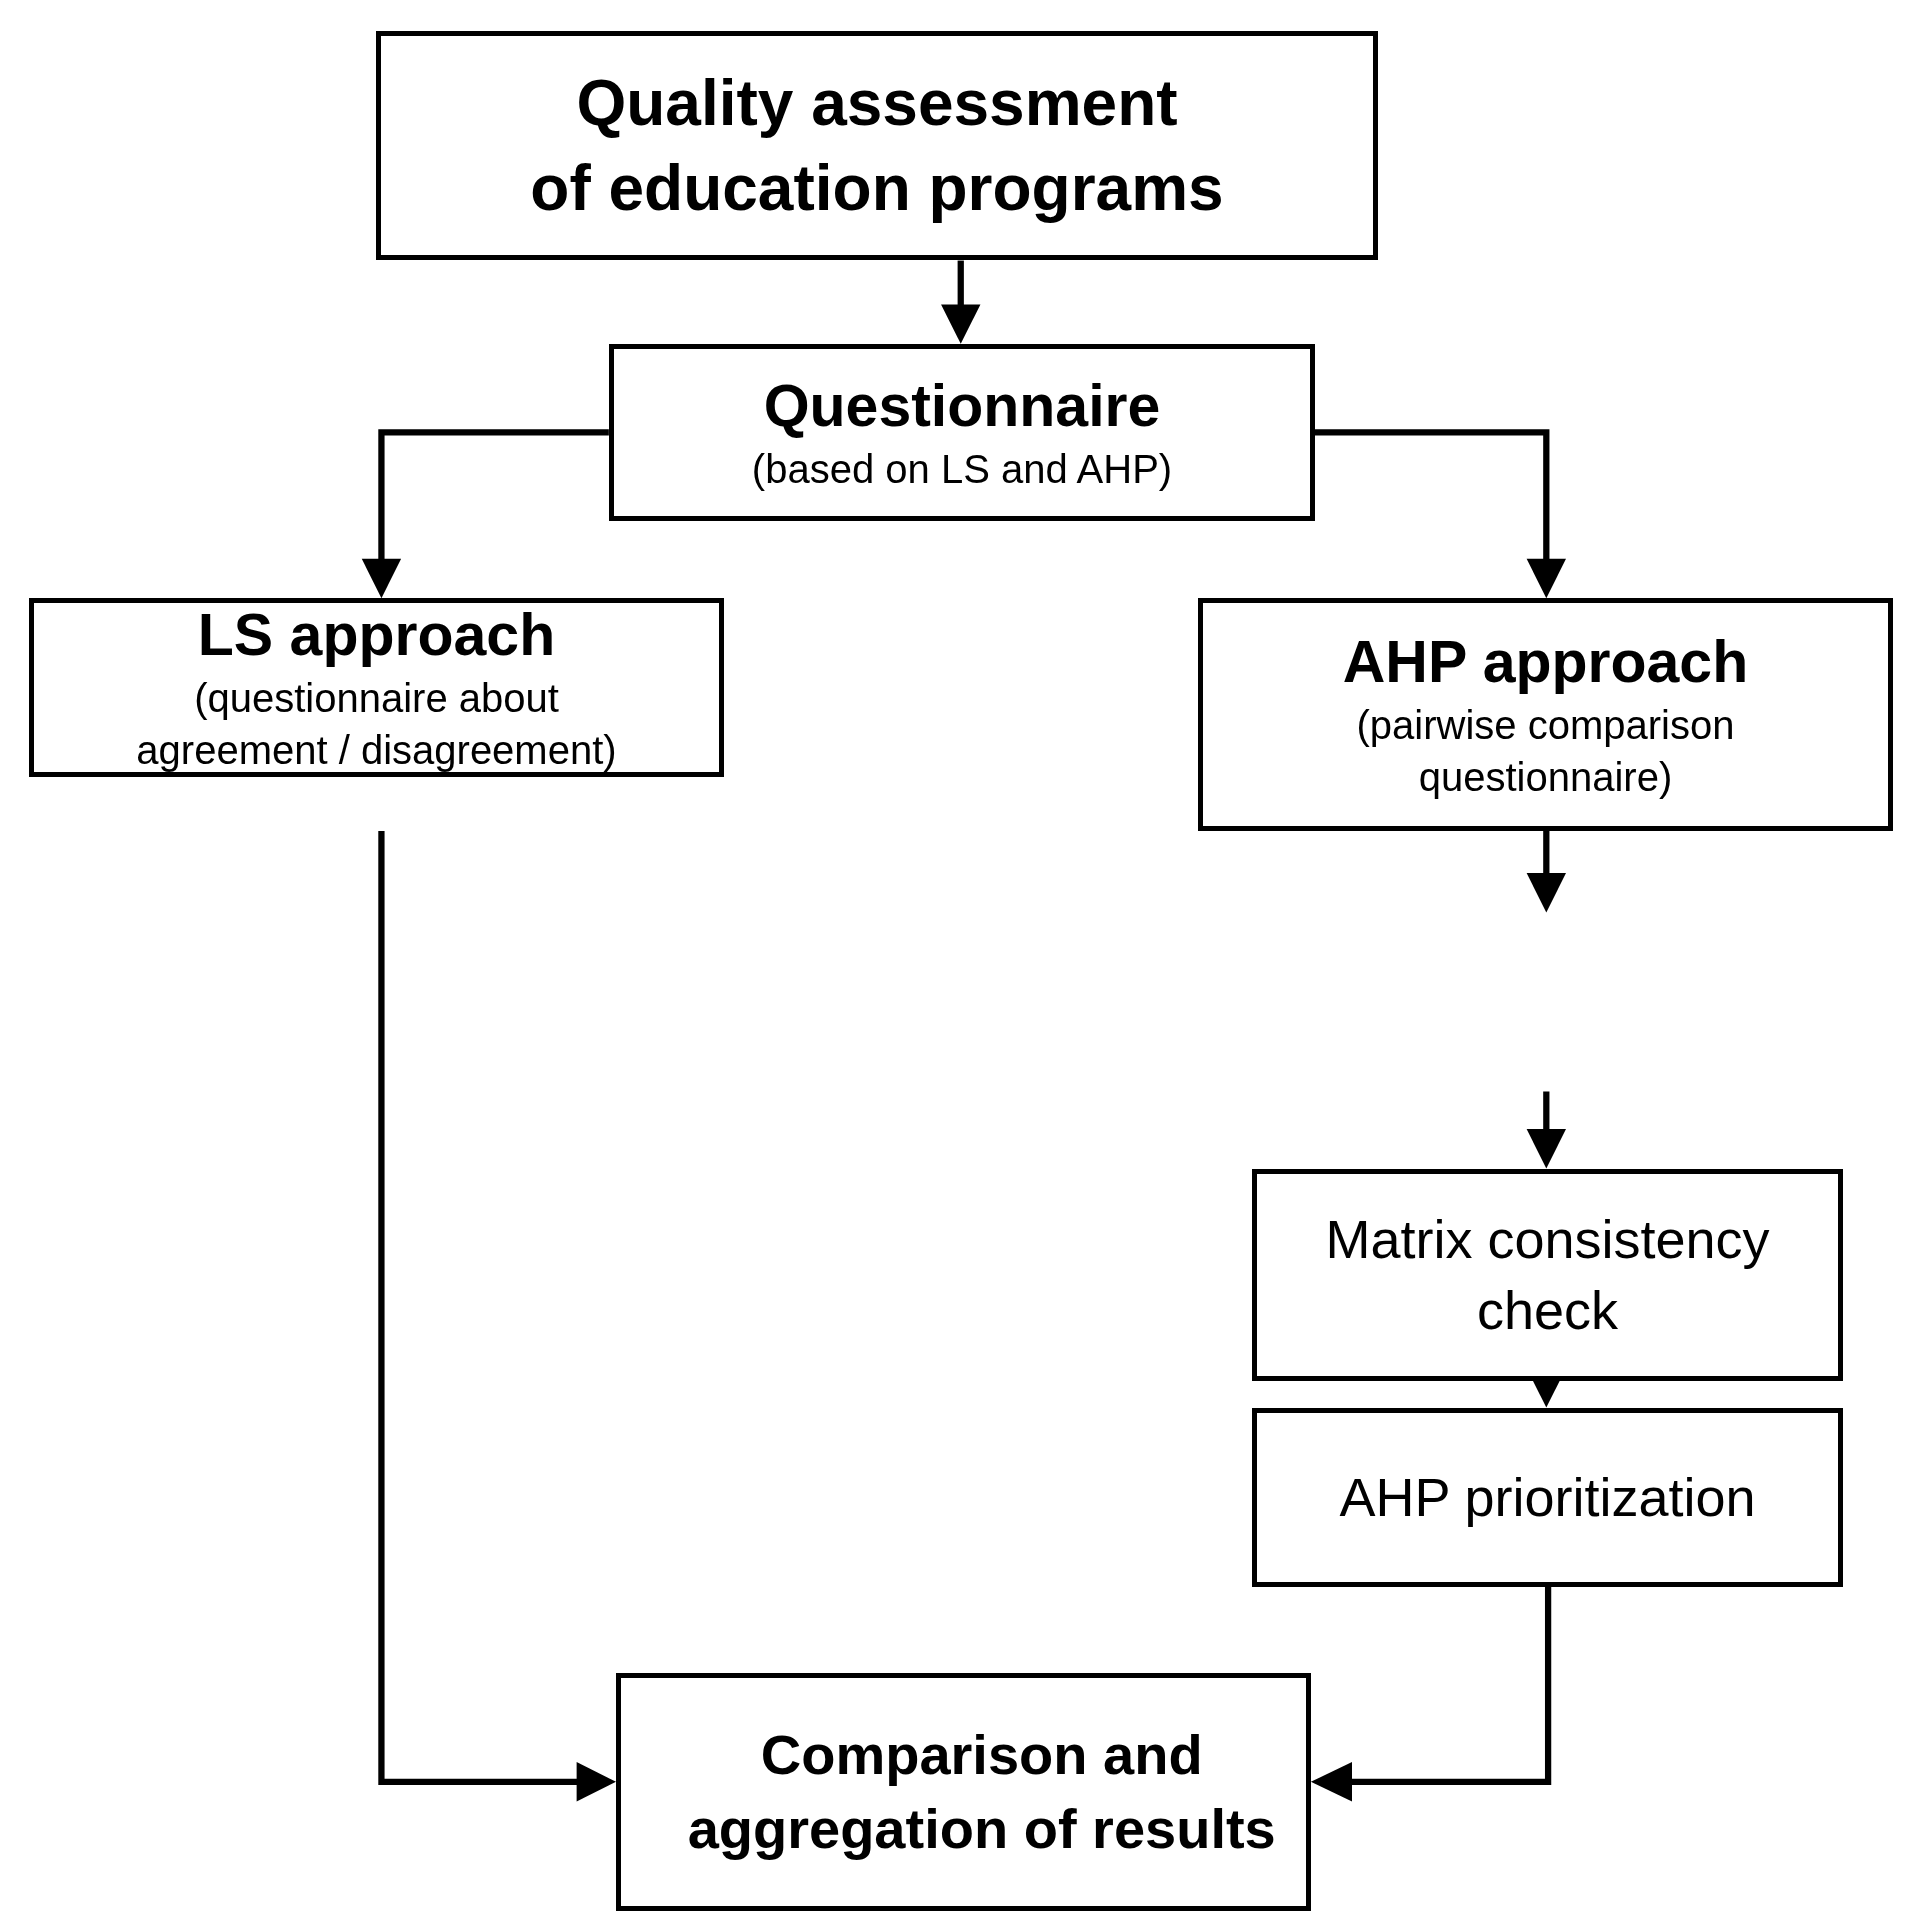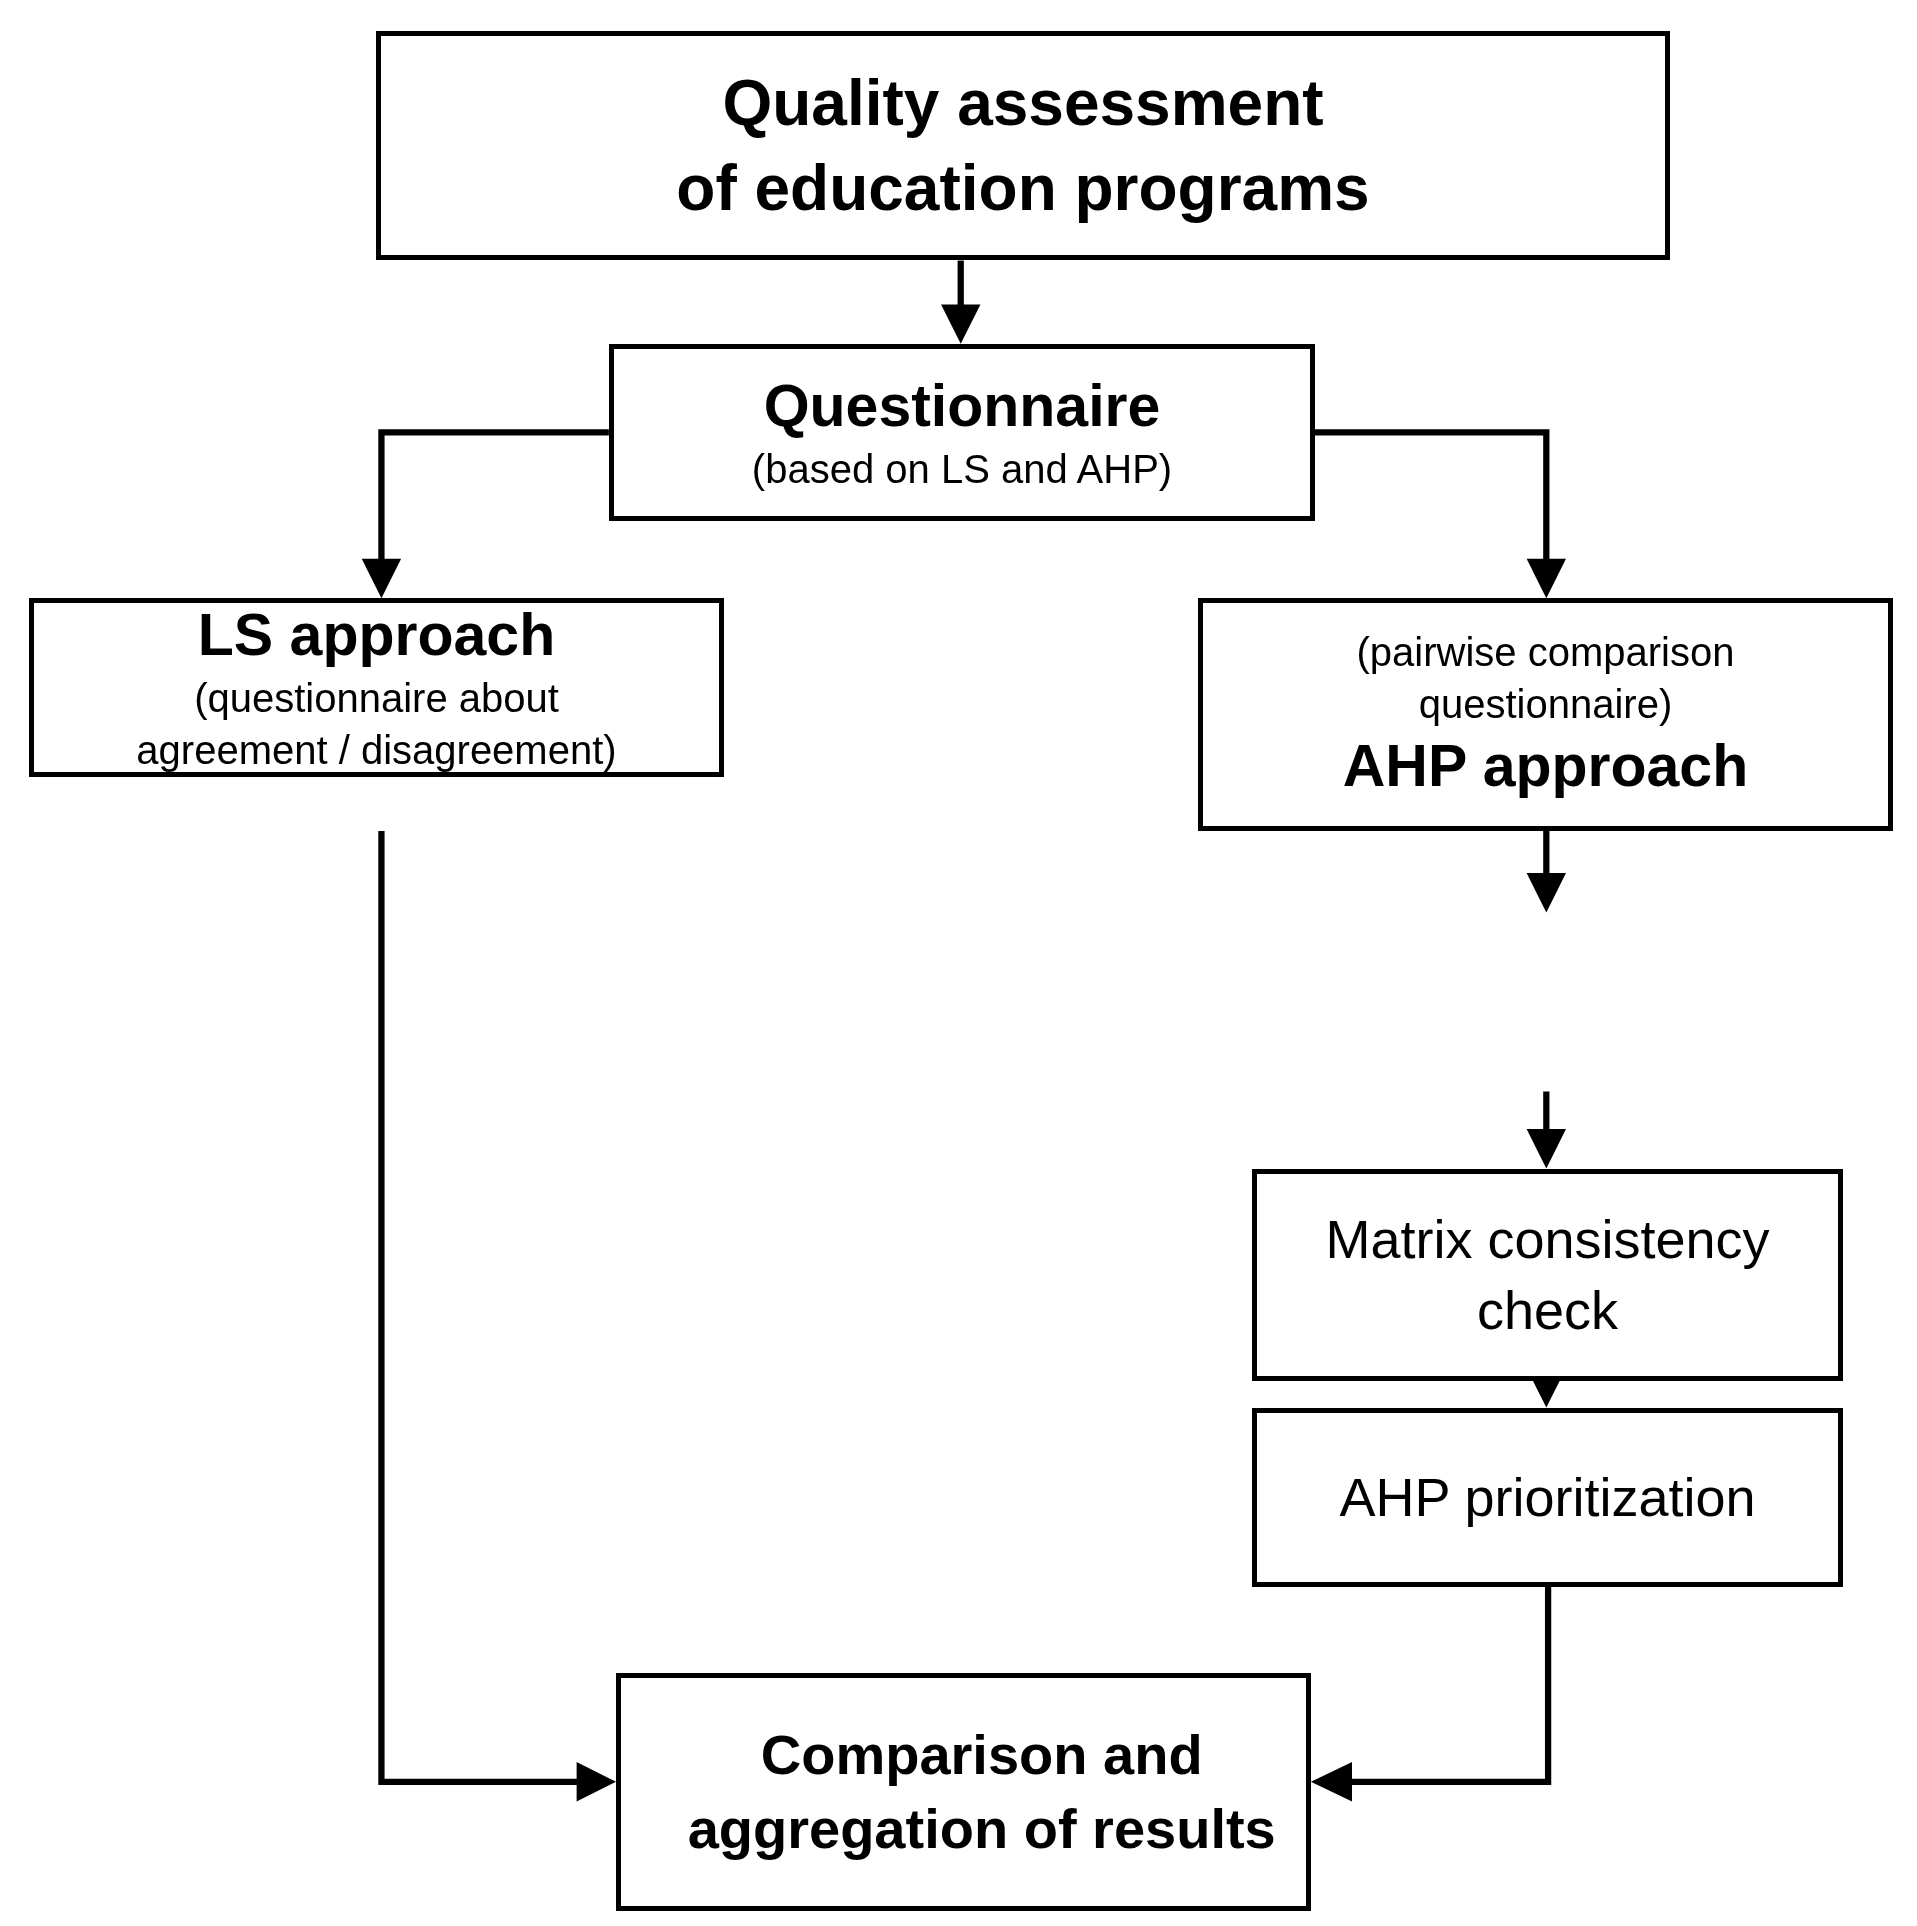--- a/index.html
+++ b/index.html
@@ -76,40 +76,40 @@
     <g>
       <polyline points="426,928 426,1990 646,1990"></polyline>
       <polygon points="644,1968 644,2012 688,1990"></polygon>
     </g>
     <g>
       <polyline points="1729,1772 1729,1990 1508,1990"></polyline>
       <polygon points="1510,1968 1510,2012 1464,1990"></polygon>
     </g>
   </svg>
 
-  <div class="node" style="left:376px; top:31px; width:1294px; height:229px;">
+  <div class="node" style="left:376px; top:31px; width:1002px; height:229px;">
     <div class="label t-xl">Quality assessment
 of education programs</div>
   </div>
 
   <div class="node" style="left:609px; top:344px; width:706px; height:177px;">
     <div class="label t-lg">Questionnaire</div>
     <div class="label t-md">(based on LS and AHP)</div>
   </div>
 
   <div class="node" style="left:29px; top:598px; width:695px; height:179px;">
     <div class="label t-lg">LS approach</div>
     <div class="label t-md">(questionnaire about
 agreement / disagreement)</div>
   </div>
 
   <div class="node" style="left:1198px; top:598px; width:695px; height:233px;">
+    <div class="label t-lg">AHP approach</div>
     <div class="label t-md">(pairwise comparison
 questionnaire)</div>
-    <div class="label t-lg">AHP approach</div>
   </div>
 
 
   <div class="node" style="left:1252px; top:1169px; width:591px; height:212px;">
     <div class="label t-pr">Matrix consistency
 check</div>
   </div>
 
   <div class="node" style="left:1252px; top:1408px; width:591px; height:179px;">
     <div class="label t-pr">AHP prioritization</div>

